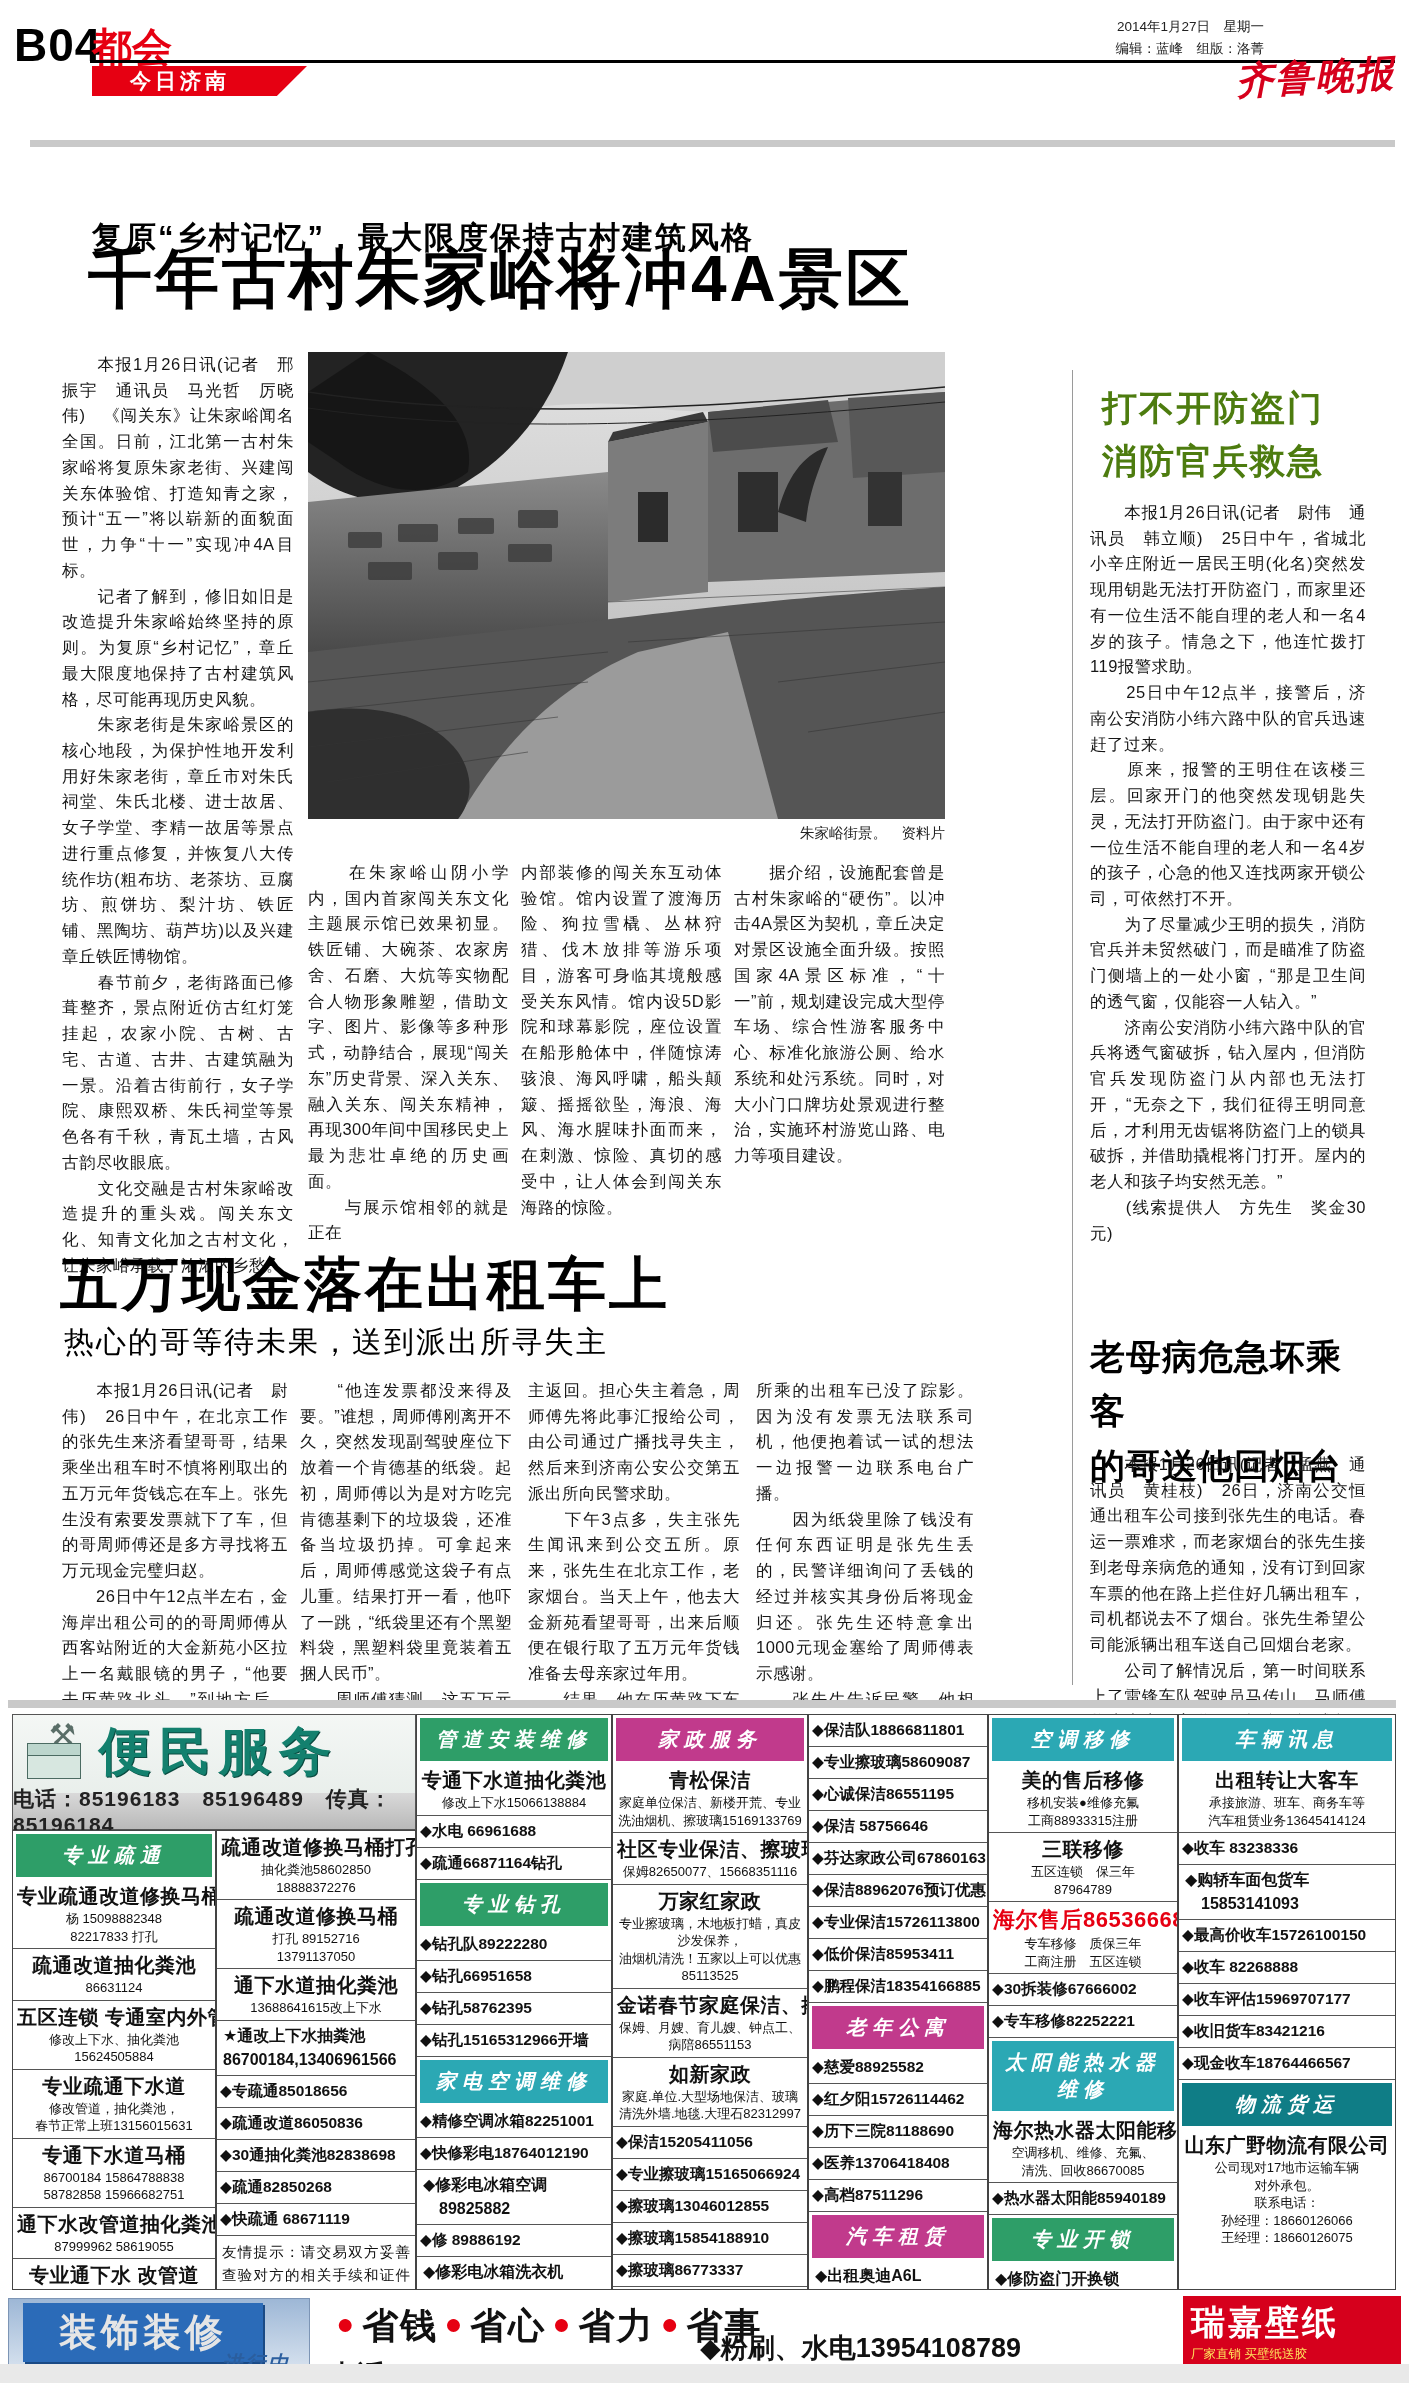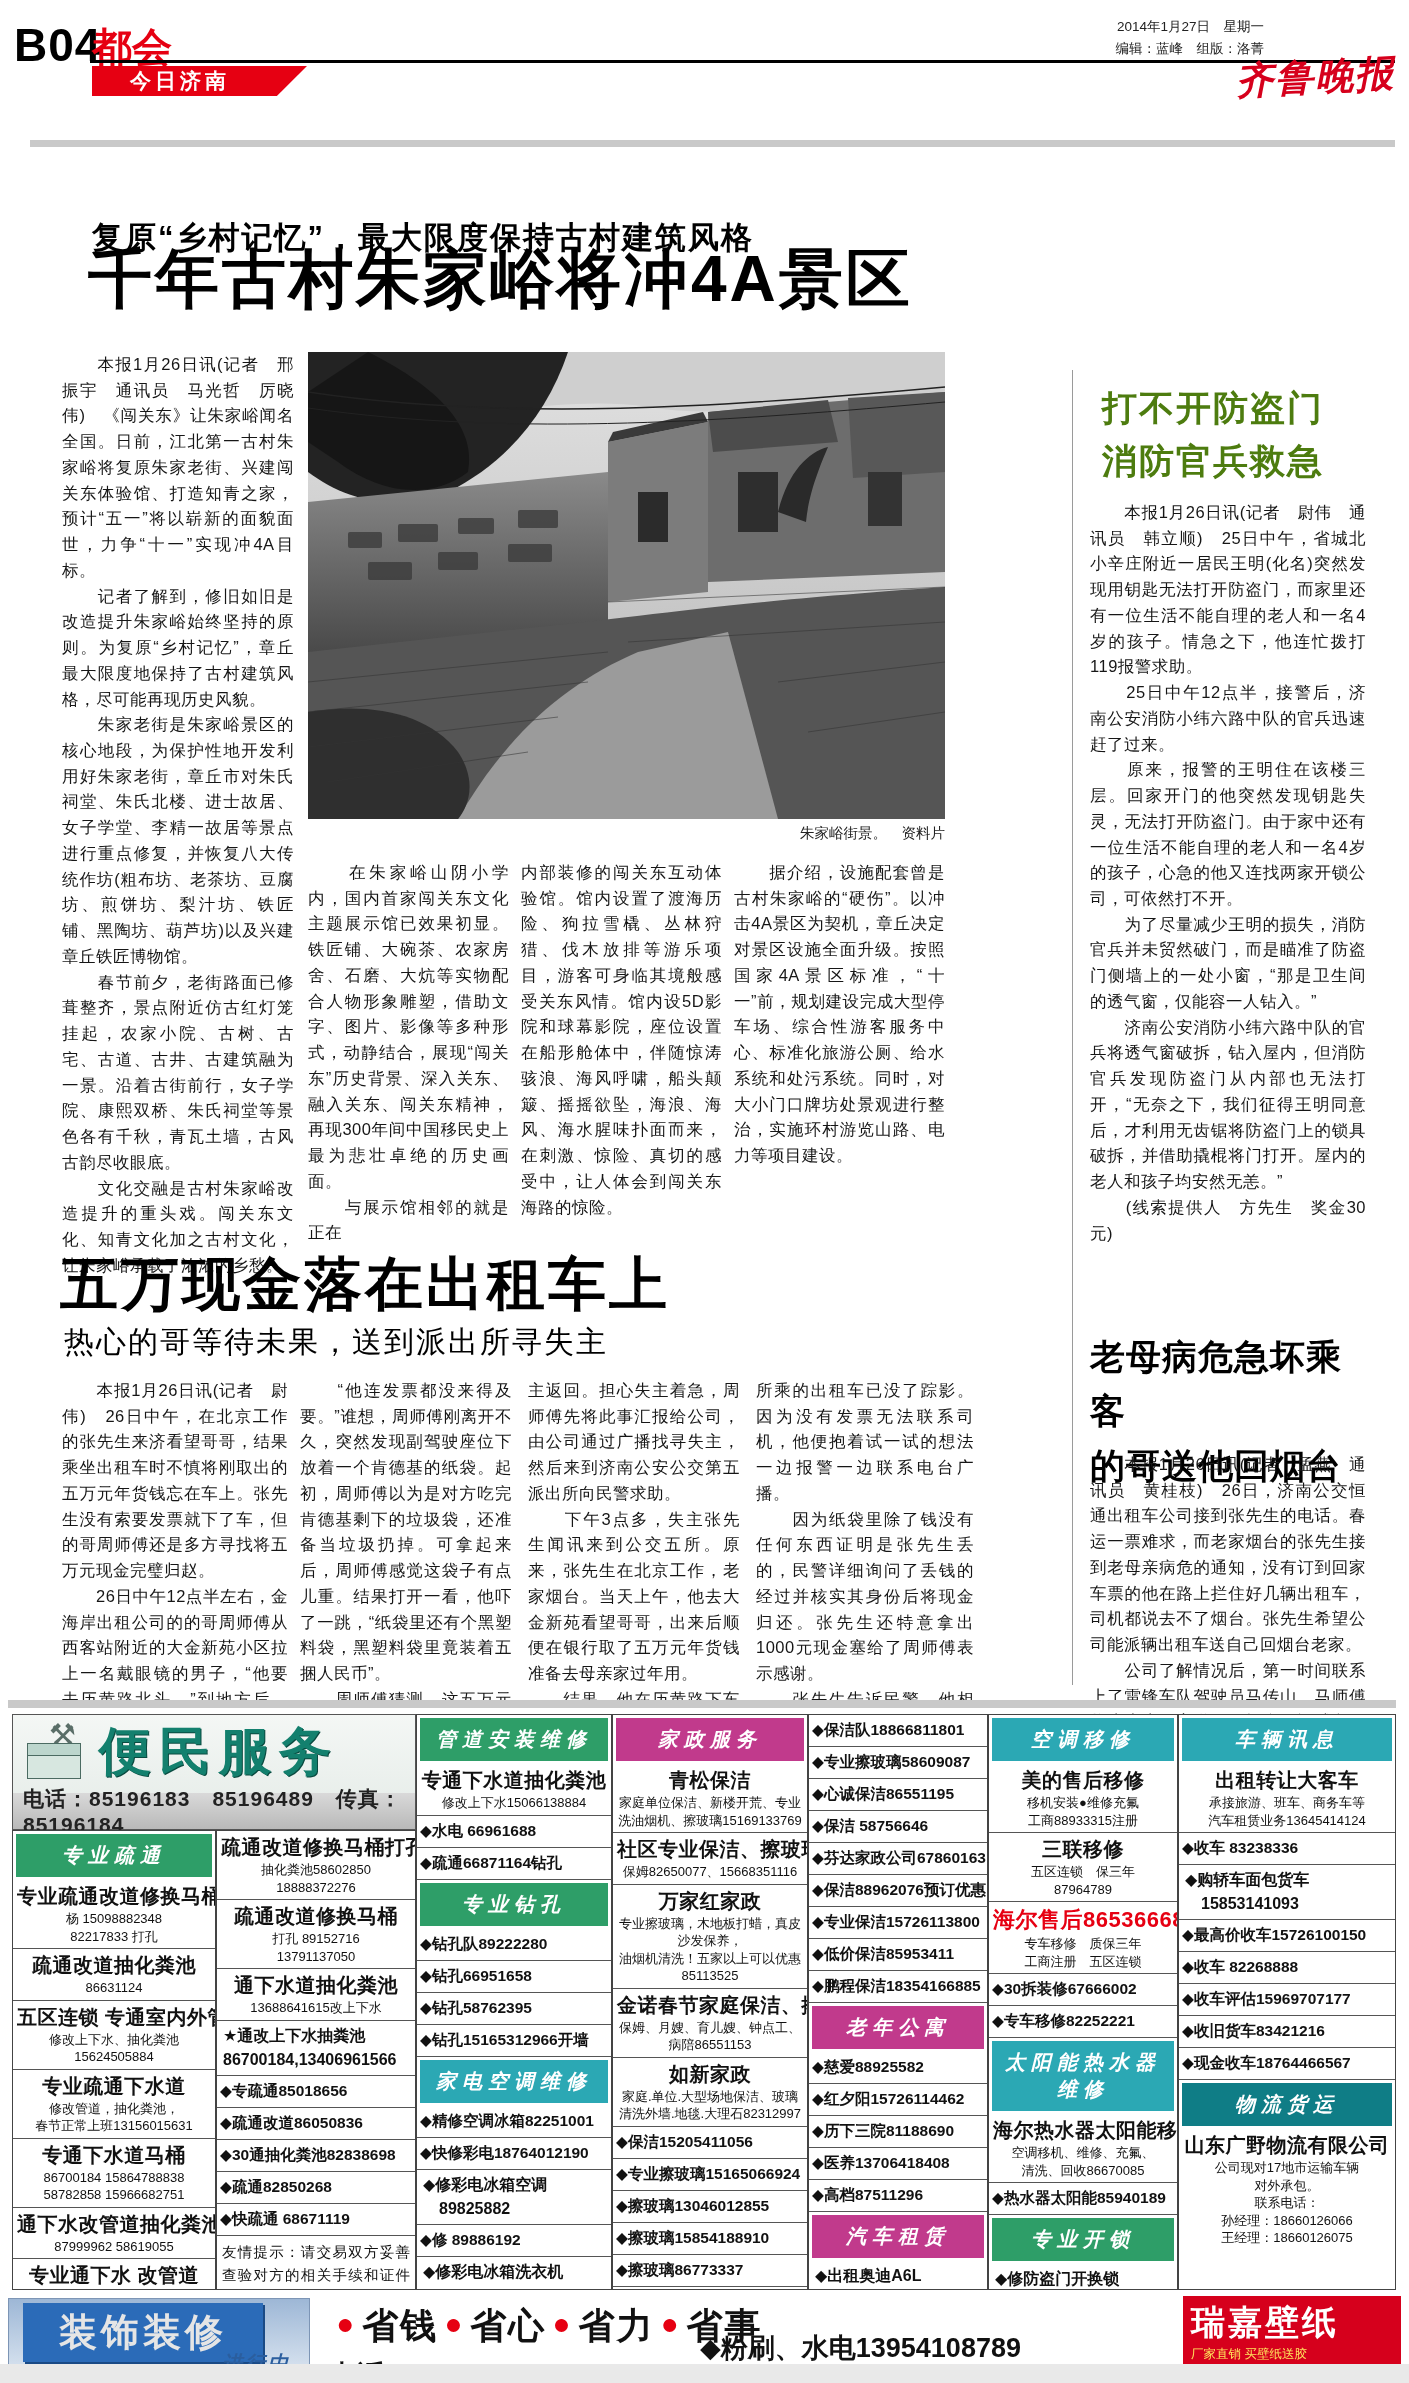--- a/index.html
+++ b/index.html
@@ -48,21 +48,21 @@
   .ads-brand{position:absolute;left:12px;top:0;width:402px;height:114px;border:1px solid #555;
              background:linear-gradient(#f4f7f5,#e4ebe7);}
   .brand-title{position:absolute;left:86px;top:2px;font-size:52px;font-weight:900;letter-spacing:8px;
                color:#13806e;text-shadow:1px 1px 0 #0a4a40;}
   .toolbox{position:absolute;left:10px;top:10px;width:64px;height:56px;}
   .toolbox .lid{position:absolute;left:4px;top:18px;width:52px;height:12px;background:#bcd6cd;border:1px solid #4b6b62;}
   .toolbox .box{position:absolute;left:4px;top:30px;width:52px;height:22px;background:#d7e7e0;border:1px solid #4b6b62;}
   .toolbox .tool{position:absolute;left:26px;top:-8px;font-size:30px;color:#5a6e68;}
   .brand-phone{position:absolute;left:0;bottom:0;width:100%;height:36px;background:linear-gradient(#d9d9d9,#b9b9b9);
                display:flex;align-items:center;font-size:21px;font-weight:700;color:#222;letter-spacing:1px;
-               padding-left:10px;box-sizing:border-box;}
+               box-sizing:border-box;}
   .ad-col{position:absolute;box-sizing:border-box;border:1px solid #444;background:#fff;overflow:hidden;}
   .ad-h{margin:3px;padding:8px 2px;text-align:center;color:#fff;font-size:20px;font-weight:700;
         letter-spacing:6px;font-style:italic;}
   .ad-h.green{background:#2e9e68;}
   .ad-h.magenta{background:#c13a8c;}
   .ad-h.teal{background:#2ba8b4;}
   .ad-h.darkteal{background:#0f7d86;}
   .ad-b{border-bottom:1px solid #555;padding:3px 4px;text-align:center;}
   .ad-b:last-child{border-bottom:none;}
   .ad-bt{font-size:20px;font-weight:900;letter-spacing:0.5px;white-space:nowrap;}

